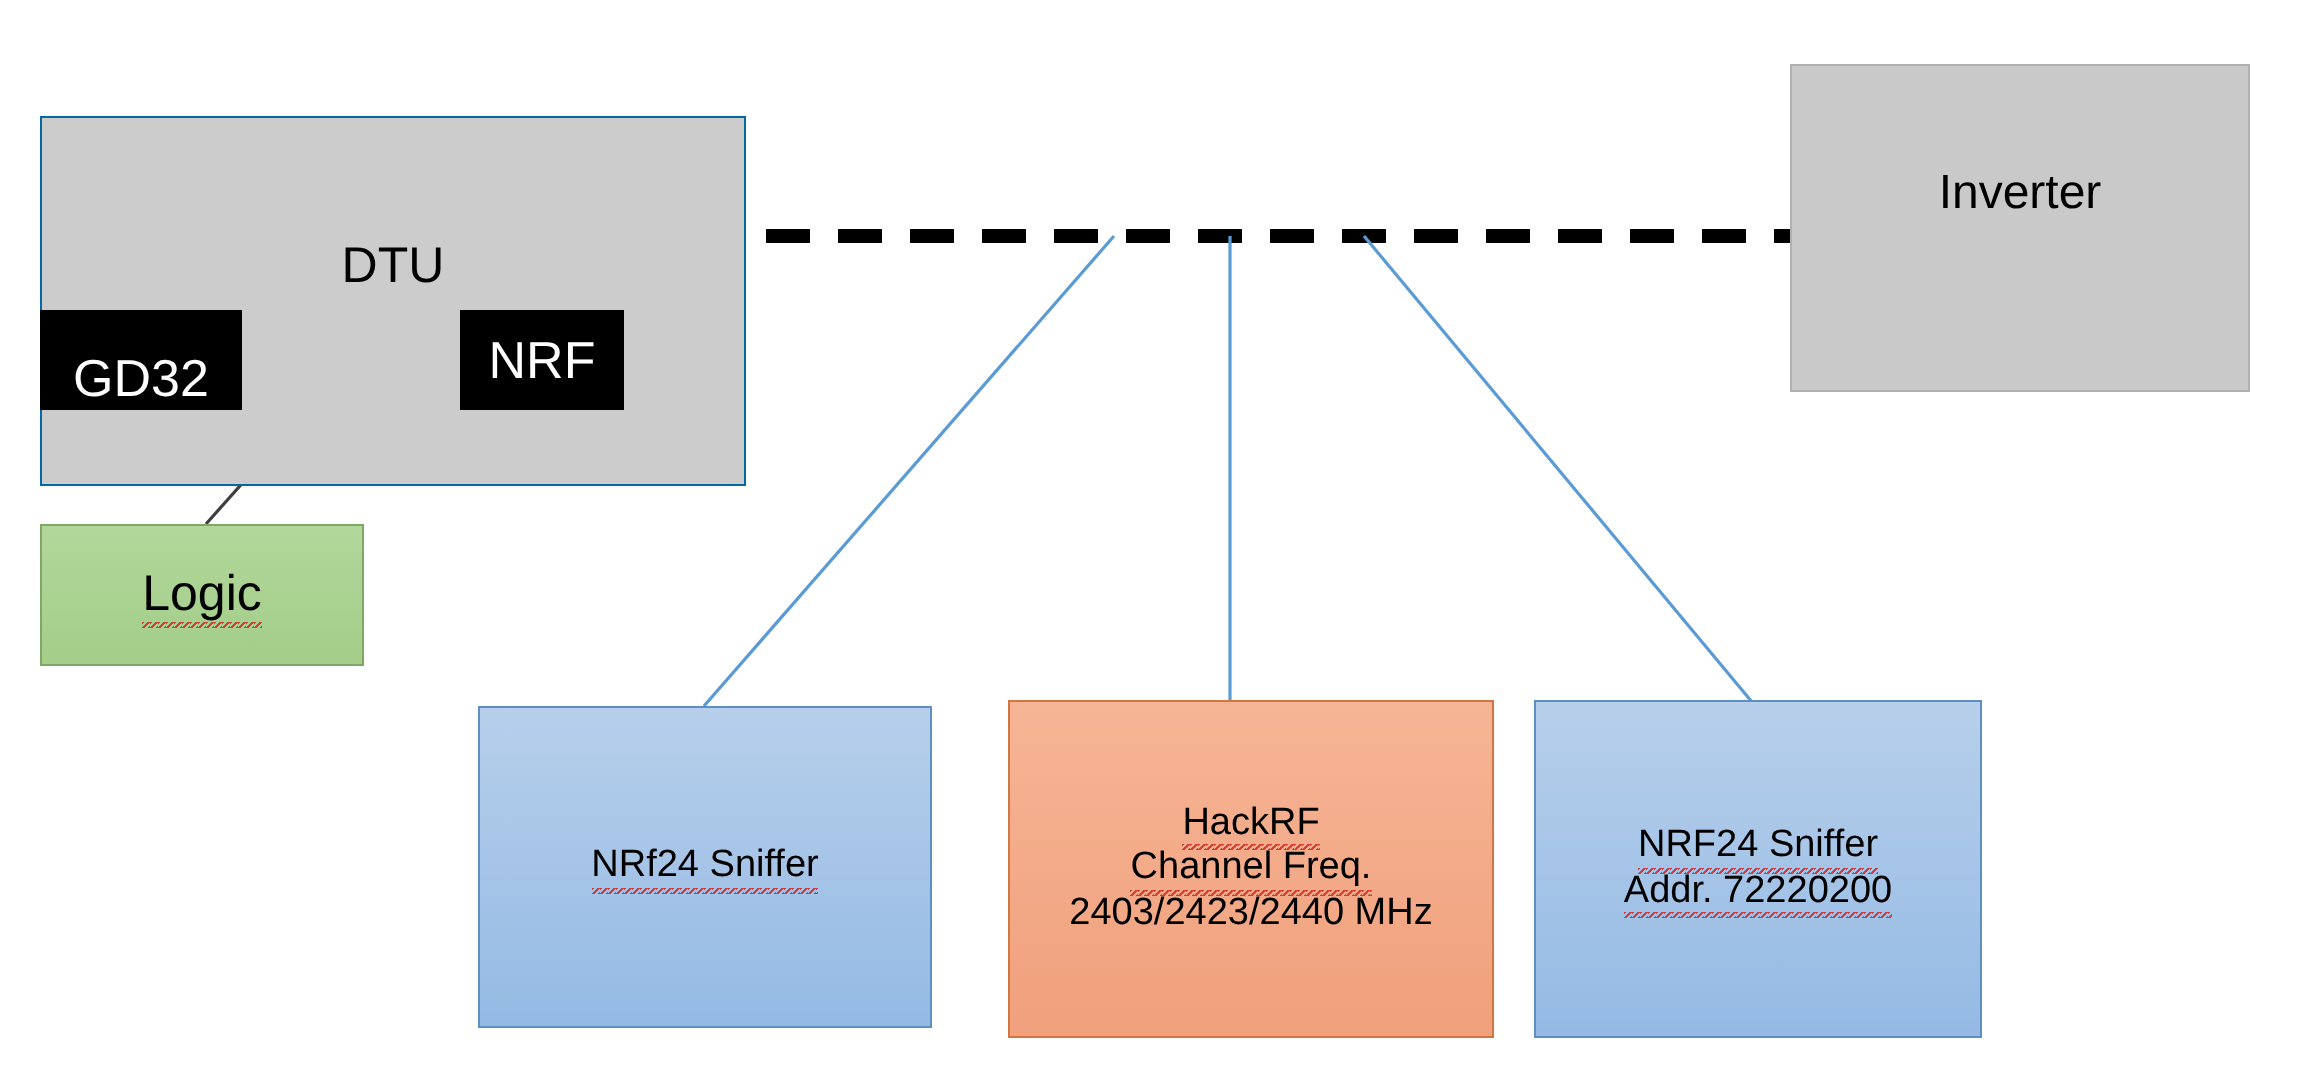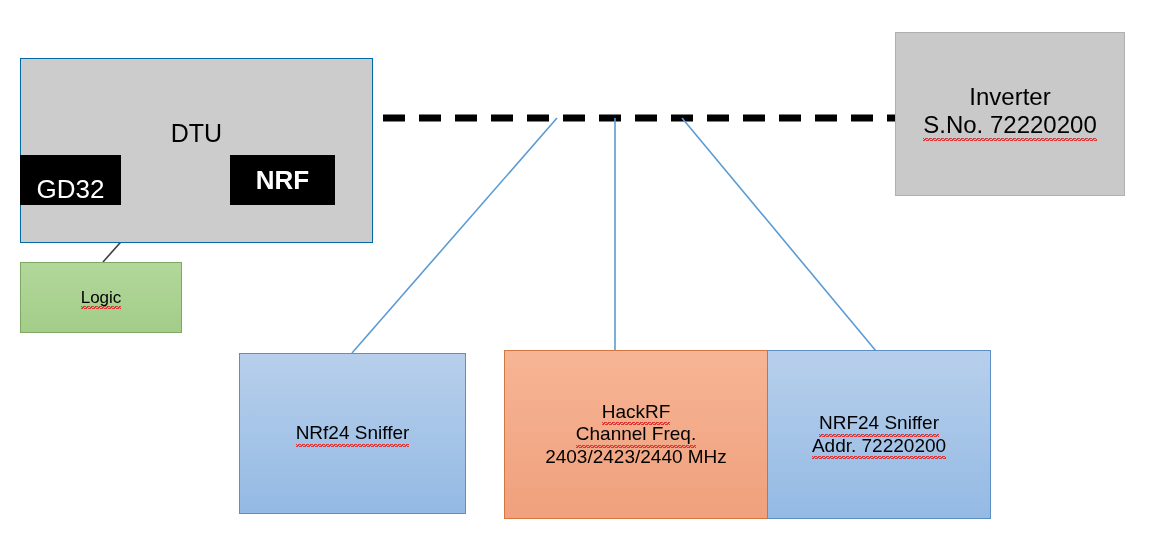--- a/index.html
+++ b/index.html
@@ -83,49 +83,48 @@
   #gd32-chip {
     left: 20px;
     top: 155px;
     width: 101px;
     height: 50px;
     align-items: flex-end;
   }
   #nrf-chip {
     left: 230px;
     top: 155px;
-    width: 105px;
+    width: 82px;
     height: 50px;
-    font-weight: bold;
   }
 
   
   #logic-box {
     left: 20px;
     top: 262px;
     width: 162px;
     height: 71px;
     background: linear-gradient(to bottom, #b2d79a 0%, #a3cd89 100%);
     border: 1px solid #7fa864;
-    font-size: 17px;
+    font-size: 25px;
   }
 
   
   #sniffer-left-box {
     left: 239px;
     top: 353px;
     width: 227px;
     height: 161px;
     background: linear-gradient(to bottom, #b7cfeb 0%, #94bae4 100%);
     border: 1px solid #5d8fc4;
   }
   #hackrf-box {
     left: 504px;
     top: 350px;
-    width: 264px;
+    width: 243px;
     height: 169px;
     background: linear-gradient(to bottom, #f6b595 0%, #f0a07c 100%);
     border: 1px solid #d3763f;
   }
   #sniffer-right-box {
     left: 767px;
     top: 350px;
     width: 224px;
     height: 169px;
     background: linear-gradient(to bottom, #b7cfeb 0%, #94bae4 100%);
@@ -210,21 +209,20 @@
     <span>NRF</span>
   </div>
 
   <div class="node" id="logic-box">
     <span class="sq">Logic</span>
   </div>
 
   <div class="node" id="inverter-box">
     <div id="inverter-labels">
       <span class="l1">Inverter</span>
-      <span class="l2"><span class="sq">S.No. 72220200</span></span>
     </div>
   </div>
 
   <div class="node" id="sniffer-left-box">
     <span class="big-line sq">NRf24 Sniffer</span>
   </div>
 
   <div class="node" id="hackrf-box">
     <span class="big-line sq">HackRF</span>
     <span class="small-line sq">Channel Freq.</span>

